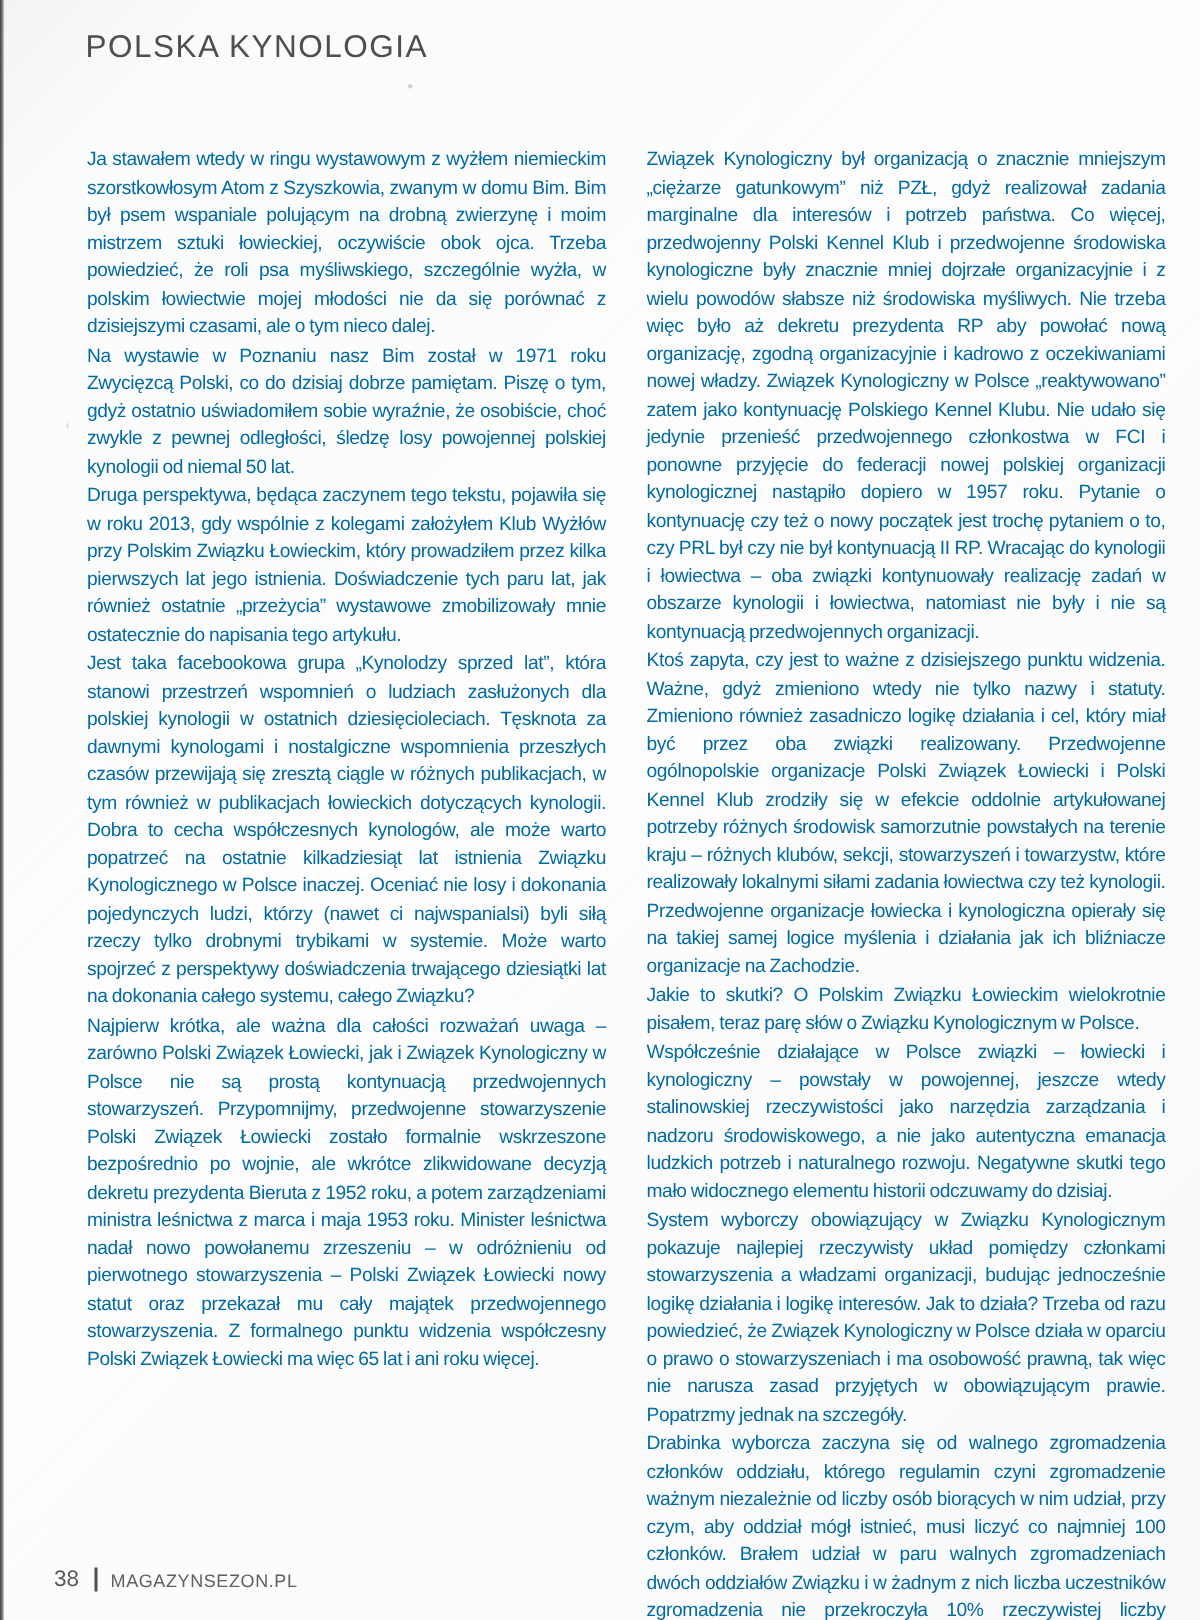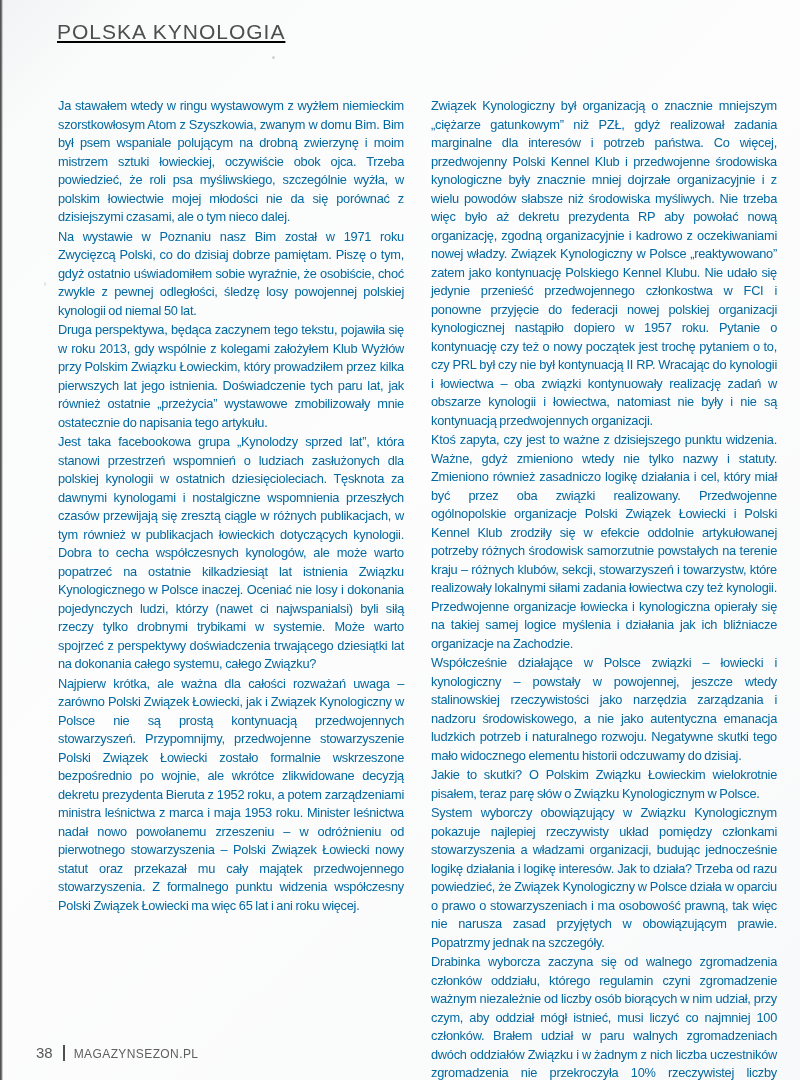--- a/index.html
+++ b/index.html
@@ -25,21 +25,20 @@
     background: #b5b5b5;
     border-radius: 50%;
     opacity: .6;
   }
   .speck-1 { left: 272px; top: 56px; width: 3px; height: 3px; }
   .speck-2 { left: 44px;  top: 282px; width: 2px; height: 4px; opacity:.35; }
   header {
     position: absolute;
     left: 57px;
     top: 20px;
-    text-decoration: underline;
   }
   h1.page-title {
     margin: 0;
     font-size: 21px;
     font-weight: 400;
     letter-spacing: 1px;
     color: #4e4e4e;
   }
   main.columns {
     position: absolute;
@@ -102,22 +101,22 @@
   <section class="col">
     <p>Ja stawałem wtedy w ringu wystawowym z wyżłem niemieckim szorstkowłosym Atom z Szyszkowia, zwanym w domu Bim. Bim był psem wspaniale polującym na drobną zwierzynę i moim mistrzem sztuki łowieckiej, oczywiście obok ojca. Trzeba powiedzieć, że roli psa myśliwskiego, szczególnie wyżła, w polskim łowiectwie mojej młodości nie da się porównać z dzisiejszymi czasami, ale o tym nieco dalej.</p>
     <p>Na wystawie w Poznaniu nasz Bim został w 1971 roku Zwycięzcą Polski, co do dzisiaj dobrze pamiętam. Piszę o tym, gdyż ostatnio uświadomiłem sobie wyraźnie, że osobiście, choć zwykle z pewnej odległości, śledzę losy powojennej polskiej kynologii od niemal 50 lat.</p>
     <p>Druga perspektywa, będąca zaczynem tego tekstu, pojawiła się w roku 2013, gdy wspólnie z kolegami założyłem Klub Wyżłów przy Polskim Związku Łowieckim, który prowadziłem przez kilka pierwszych lat jego istnienia. Doświadczenie tych paru lat, jak również ostatnie „przeżycia” wystawowe zmobilizowały mnie ostatecznie do napisania tego artykułu.</p>
     <p>Jest taka facebookowa grupa „Kynolodzy sprzed lat”, która stanowi przestrzeń wspomnień o ludziach zasłużonych dla polskiej kynologii w ostatnich dziesięcioleciach. Tęsknota za dawnymi kynologami i nostalgiczne wspomnienia przeszłych czasów przewijają się zresztą ciągle w różnych publikacjach, w tym również w publikacjach łowieckich dotyczących kynologii. Dobra to cecha współczesnych kynologów, ale może warto popatrzeć na ostatnie kilkadziesiąt lat istnienia Związku Kynologicznego w Polsce inaczej. Oceniać nie losy i dokonania pojedynczych ludzi, którzy (nawet ci najwspanialsi) byli siłą rzeczy tylko drobnymi trybikami w systemie. Może warto spojrzeć z perspektywy doświadczenia trwającego dziesiątki lat na dokonania całego systemu, całego Związku?</p>
     <p>Najpierw krótka, ale ważna dla całości rozważań uwaga – zarówno Polski Związek Łowiecki, jak i Związek Kynologiczny w Polsce nie są prostą kontynuacją przedwojennych stowarzyszeń. Przypomnijmy, przedwojenne stowarzyszenie Polski Związek Łowiecki zostało formalnie wskrzeszone bezpośrednio po wojnie, ale wkrótce zlikwidowane decyzją dekretu prezydenta Bieruta z 1952 roku, a potem zarządzeniami ministra leśnictwa z marca i maja 1953 roku. Minister leśnictwa nadał nowo powołanemu zrzeszeniu – w odróżnieniu od pierwotnego stowarzyszenia – Polski Związek Łowiecki nowy statut oraz przekazał mu cały majątek przedwojennego stowarzyszenia. Z formalnego punktu widzenia współczesny Polski Związek Łowiecki ma więc 65 lat i ani roku więcej.</p>
   </section>
   <section class="col">
     <p>Związek Kynologiczny był organizacją o znacznie mniejszym „ciężarze gatunkowym” niż PZŁ, gdyż realizował zadania marginalne dla interesów i potrzeb państwa. Co więcej, przedwojenny Polski Kennel Klub i przedwojenne środowiska kynologiczne były znacznie mniej dojrzałe organizacyjnie i z wielu powodów słabsze niż środowiska myśliwych. Nie trzeba więc było aż dekretu prezydenta RP aby powołać nową organizację, zgodną organizacyjnie i kadrowo z oczekiwaniami nowej władzy. Związek Kynologiczny w Polsce „reaktywowano” zatem jako kontynuację Polskiego Kennel Klubu. Nie udało się jedynie przenieść przedwojennego członkostwa w FCI i ponowne przyjęcie do federacji nowej polskiej organizacji kynologicznej nastąpiło dopiero w 1957 roku. Pytanie o kontynuację czy też o nowy początek jest trochę pytaniem o to, czy PRL był czy nie był kontynuacją II RP. Wracając do kynologii i łowiectwa – oba związki kontynuowały realizację zadań w obszarze kynologii i łowiectwa, natomiast nie były i nie są kontynuacją przedwojennych organizacji.</p>
     <p>Ktoś zapyta, czy jest to ważne z dzisiejszego punktu widzenia. Ważne, gdyż zmieniono wtedy nie tylko nazwy i statuty. Zmieniono również zasadniczo logikę działania i cel, który miał być przez oba związki realizowany. Przedwojenne ogólnopolskie organizacje Polski Związek Łowiecki i Polski Kennel Klub zrodziły się w efekcie oddolnie artykułowanej potrzeby różnych środowisk samorzutnie powstałych na terenie kraju – różnych klubów, sekcji, stowarzyszeń i towarzystw, które realizowały lokalnymi siłami zadania łowiectwa czy też kynologii. Przedwojenne organizacje łowiecka i kynologiczna opierały się na takiej samej logice myślenia i działania jak ich bliźniacze organizacje na Zachodzie.</p>
+    <p>Jakie to skutki? O Polskim Związku Łowieckim wielokrotnie pisałem, teraz parę słów o Związku Kynologicznym w Polsce.</p>
     <p>Współcześnie działające w Polsce związki – łowiecki i kynologiczny – powstały w powojennej, jeszcze wtedy stalinowskiej rzeczywistości jako narzędzia zarządzania i nadzoru środowiskowego, a nie jako autentyczna emanacja ludzkich potrzeb i naturalnego rozwoju. Negatywne skutki tego mało widocznego elementu historii odczuwamy do dzisiaj.</p>
-    <p>Jakie to skutki? O Polskim Związku Łowieckim wielokrotnie pisałem, teraz parę słów o Związku Kynologicznym w Polsce.</p>
     <p>System wyborczy obowiązujący w Związku Kynologicznym pokazuje najlepiej rzeczywisty układ pomiędzy członkami stowarzyszenia a władzami organizacji, budując jednocześnie logikę działania i logikę interesów. Jak to działa? Trzeba od razu powiedzieć, że Związek Kynologiczny w Polsce działa w oparciu o prawo o stowarzyszeniach i ma osobowość prawną, tak więc nie narusza zasad przyjętych w obowiązującym prawie. Popatrzmy jednak na szczegóły.</p>
     <p>Drabinka wyborcza zaczyna się od walnego zgromadzenia członków oddziału, którego regulamin czyni zgromadzenie ważnym niezależnie od liczby osób biorących w nim udział, przy czym, aby oddział mógł istnieć, musi liczyć co najmniej 100 członków. Brałem udział w paru walnych zgromadzeniach dwóch oddziałów Związku i w żadnym z nich liczba uczestników zgromadzenia nie przekroczyła 10% rzeczywistej liczby członków oddziału, co oznacza, że wybór delegatów na zjazd krajowy oraz członków władz oddziału może być dokonany w oparciu o głosy</p>
   </section>
 </main>
 
 <footer>
   <span class="page-number">38</span>
   <span class="footer-divider"></span>
   <span class="footer-site">MAGAZYNSEZON.PL</span>
 </footer>

